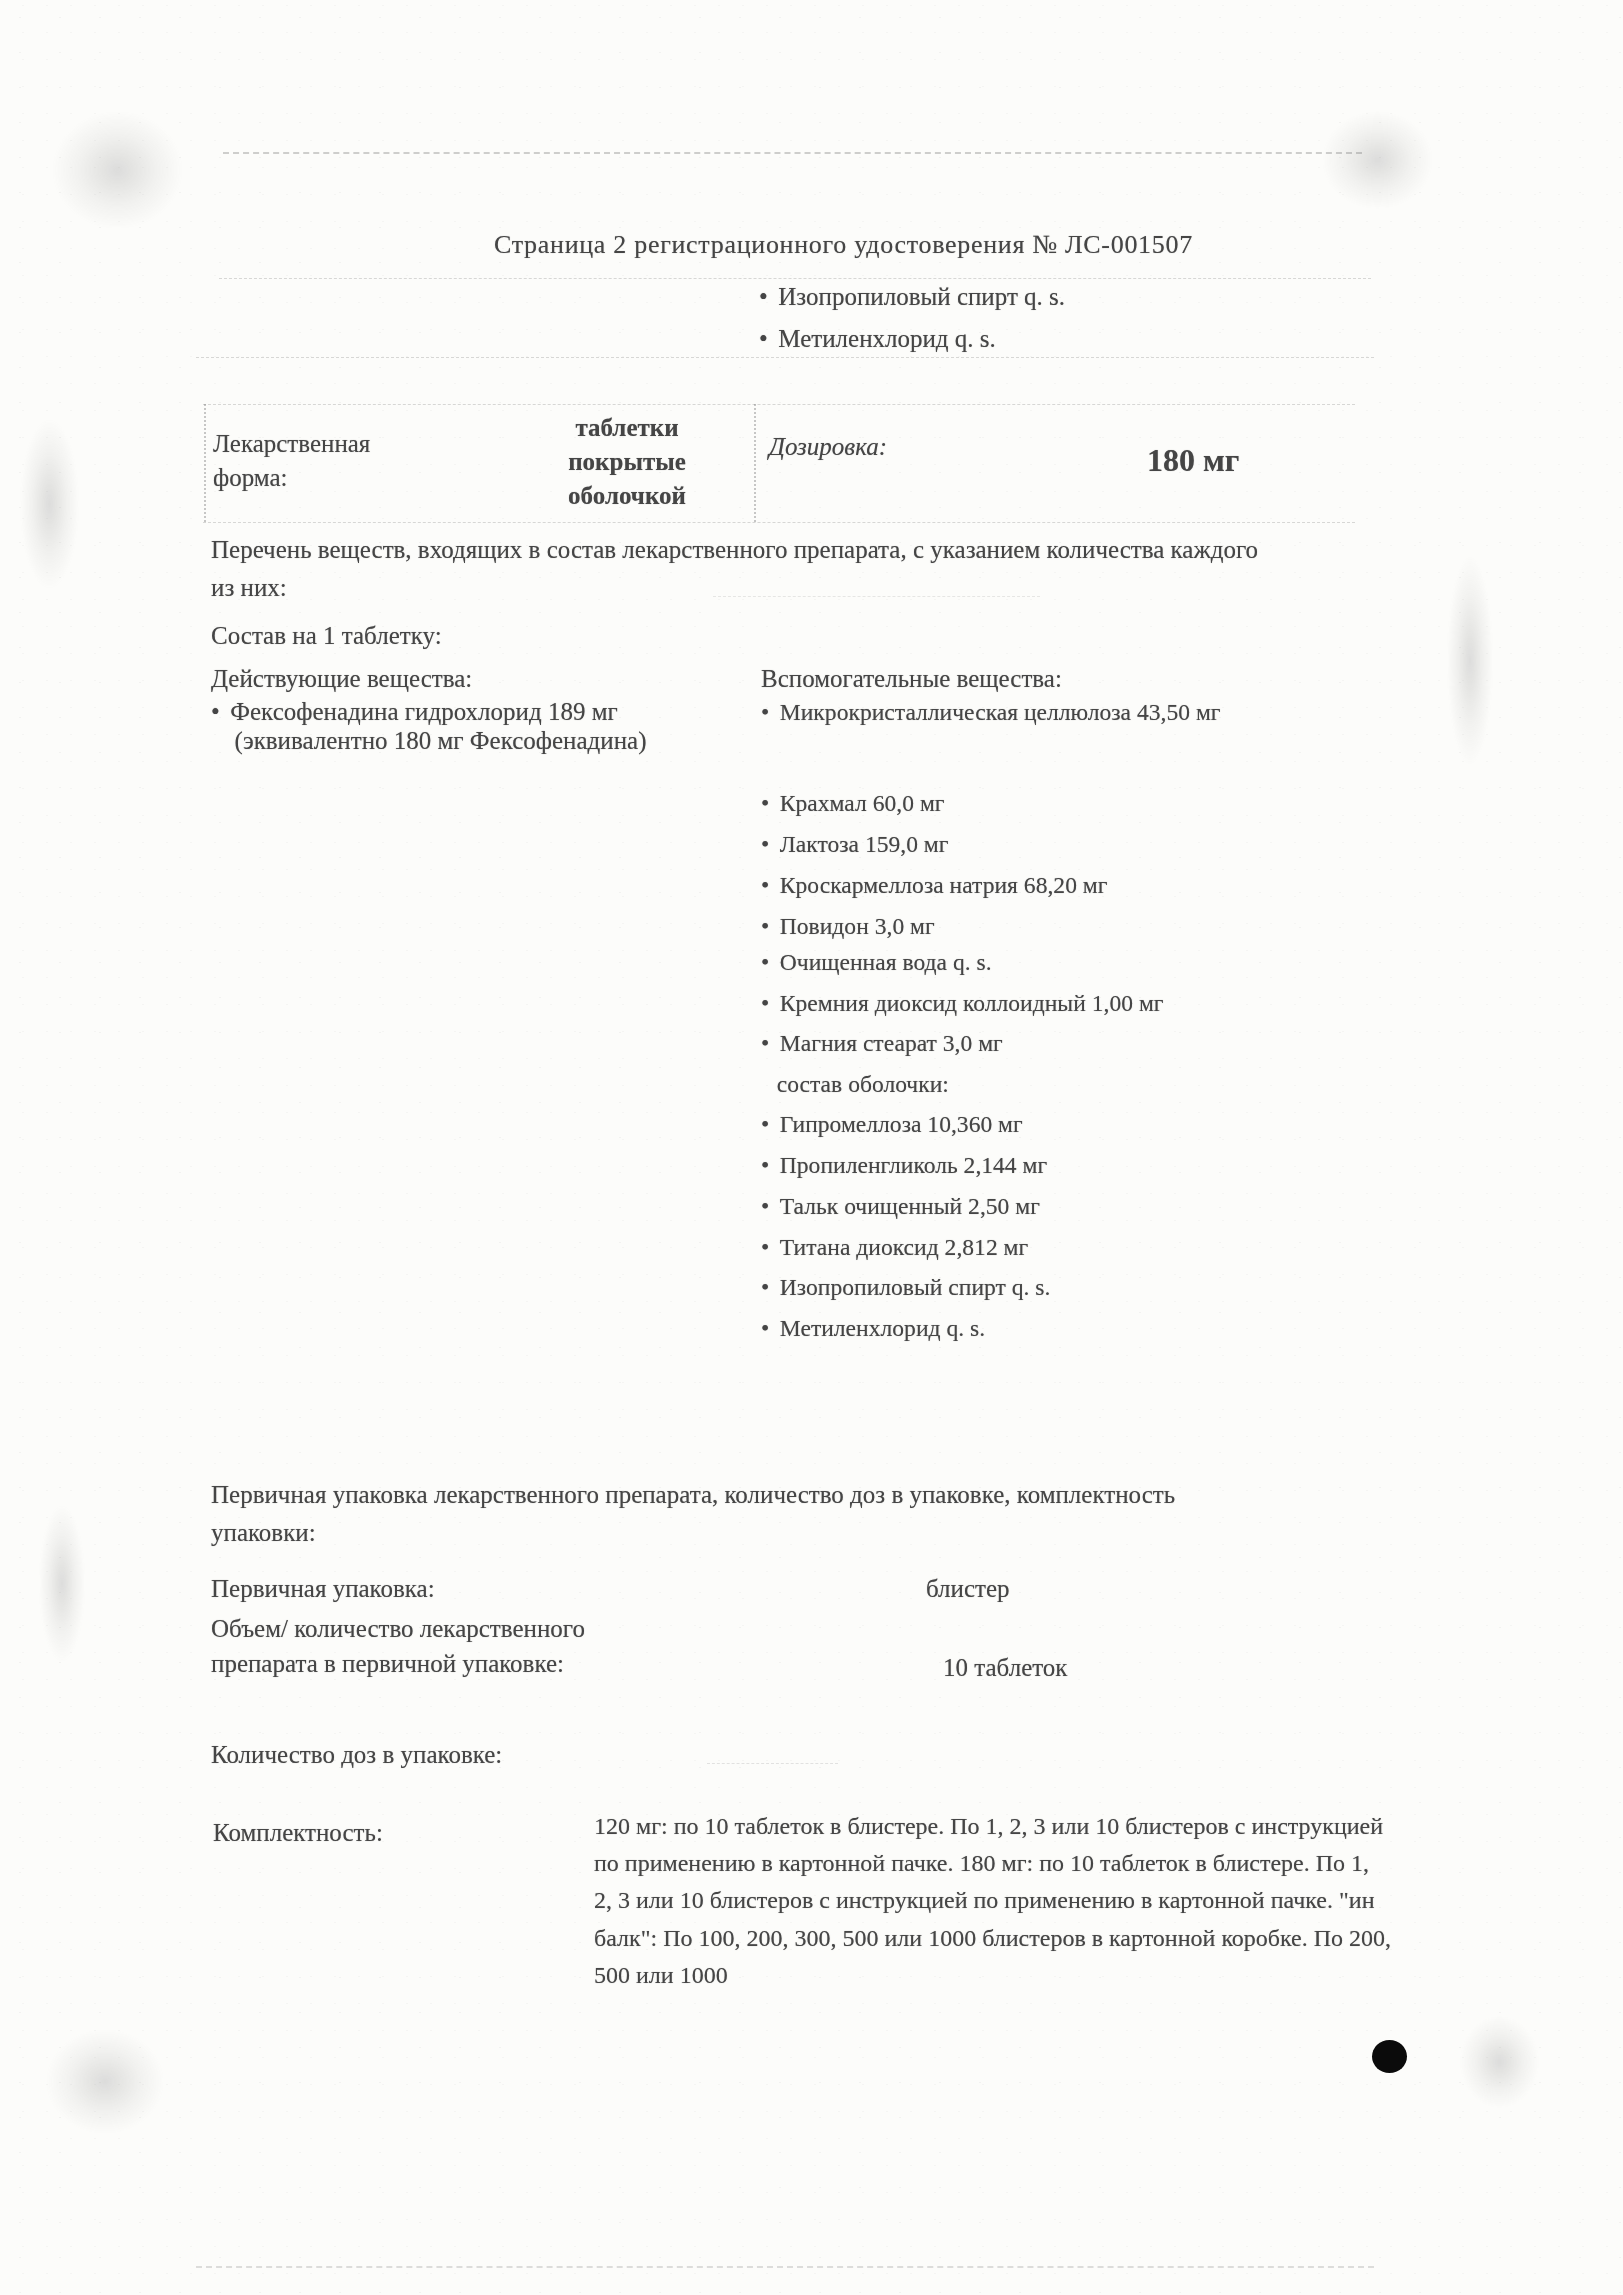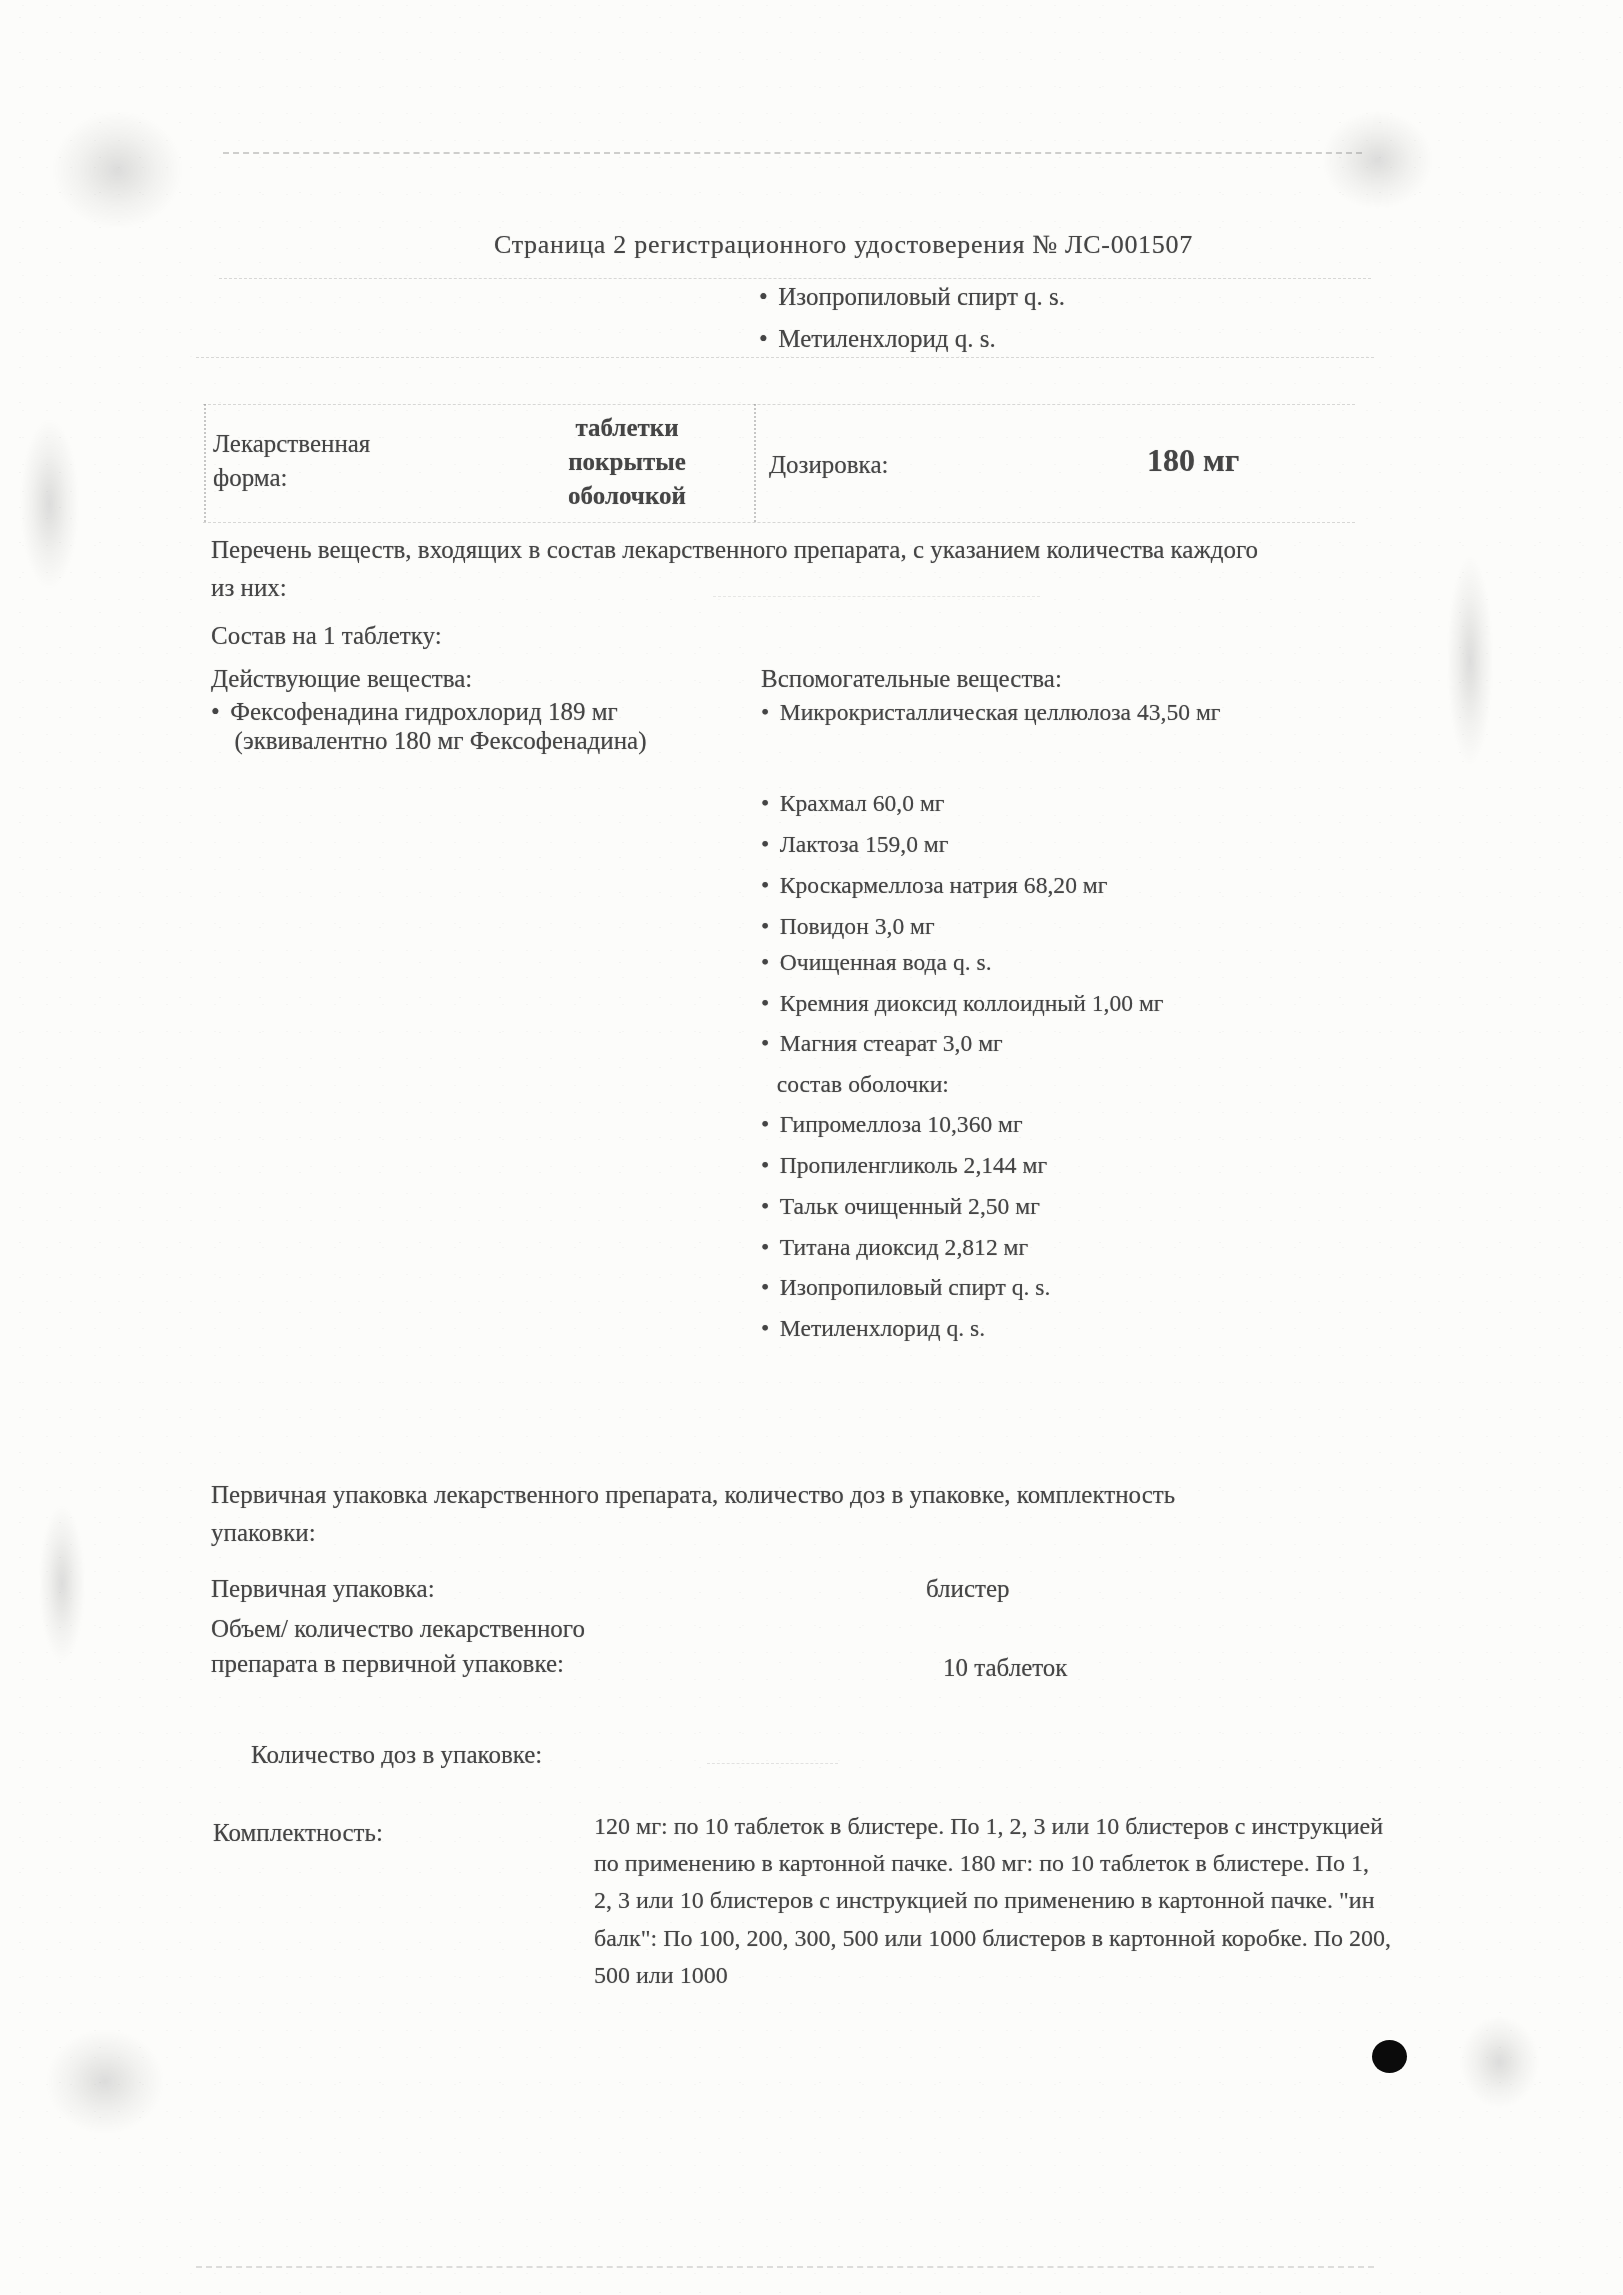--- a/index.html
+++ b/index.html
@@ -64,21 +64,21 @@
   </ul>
   <div class="hline thin" style="left:196px; top:357px; width:1178px;"></div>
 
   <div class="hline thin" style="left:203px; top:404px; width:1152px;"></div>
   <div class="hline thin" style="left:203px; top:522px; width:1152px;"></div>
   <div class="vline" style="left:204px; top:404px; height:118px;"></div>
   <div class="vline" style="left:754px; top:404px; height:118px;"></div>
 
   <div class="txt body38" style="left:213px; top:427px; width:209px; line-height:1.35;">Лекарственная форма:</div>
   <div class="txt body38 b" style="left:545px; top:411px; width:164px; text-align:center; line-height:1.35;">таблетки покрытые оболочкой</div>
-  <div class="txt body38" style="left:769px; top:446px;">Дозировка:</div>
+  <div class="txt body38" style="left:769px; top:428px;font-style:italic;">Дозировка:</div>
   <div class="txt b" style="left:1147px; top:442px; font-size:32px;">180 мг</div>
 
   <div class="txt body38" style="left:211px; top:531px; width:1073px;">Перечень веществ, входящих в состав лекарственного препарата, с указанием количества каждого из них:</div>
   <div class="hline thin" style="left:713px; top:596px; width:327px; opacity:.6;"></div>
 
   <div class="txt body38" style="left:211px; top:617px;">Состав на 1 таблетку:</div>
 
   <div class="txt body38" style="left:211px; top:660px;">Действующие вещества:</div>
   <ul class="txt body38" style="left:211px; top:698px; width:537px; line-height:1.45;">
     <li>Фексофенадина гидрохлорид 189 мг (эквивалентно 180 мг Фексофенадина)</li>
@@ -109,21 +109,21 @@
   </div>
 
   <div class="txt body38" style="left:211px; top:1476px; width:1034px;">Первичная упаковка лекарственного препарата, количество доз в упаковке, комплектность упаковки:</div>
 
   <div class="txt body38" style="left:211px; top:1570px;">Первичная упаковка:</div>
   <div class="txt body38" style="left:926px; top:1570px;">блистер</div>
 
   <div class="txt body38" style="left:211px; top:1611px; width:412px; line-height:1.4;">Объем/ количество лекарственного препарата в первичной упаковке:</div>
   <div class="txt body38" style="left:943px; top:1649px;">10 таблеток</div>
 
-  <div class="txt body38" style="left:211px; top:1736px;margin-left:40px;">Количество доз в упаковке:</div>
+  <div class="txt body38" style="left:211px; top:1736px;">Количество доз в упаковке:</div>
   <div class="hline thin" style="left:707px; top:1763px; width:131px; opacity:.7;"></div>
 
   <div class="txt body38" style="left:213px; top:1814px;">Комплектность:</div>
   <div class="txt" style="left:594px; top:1808px; width:799px; font-size:24px; line-height:1.55;">120 мг: по 10 таблеток в блистере. По 1, 2, 3 или 10 блистеров с инструкцией по применению в картонной пачке. 180 мг: по 10 таблеток в блистере. По 1, 2, 3 или 10 блистеров с инструкцией по применению в картонной пачке. "ин балк": По 100, 200, 300, 500 или 1000 блистеров в картонной коробке. По 200, 500 или 1000</div>
 
   <div class="dot" style="left:1372px; top:2040px; width:35px; height:33px;"></div>
   <div class="hline" style="left:196px; top:2266px; width:1178px; opacity:.7;"></div>
 
 </div>
 

